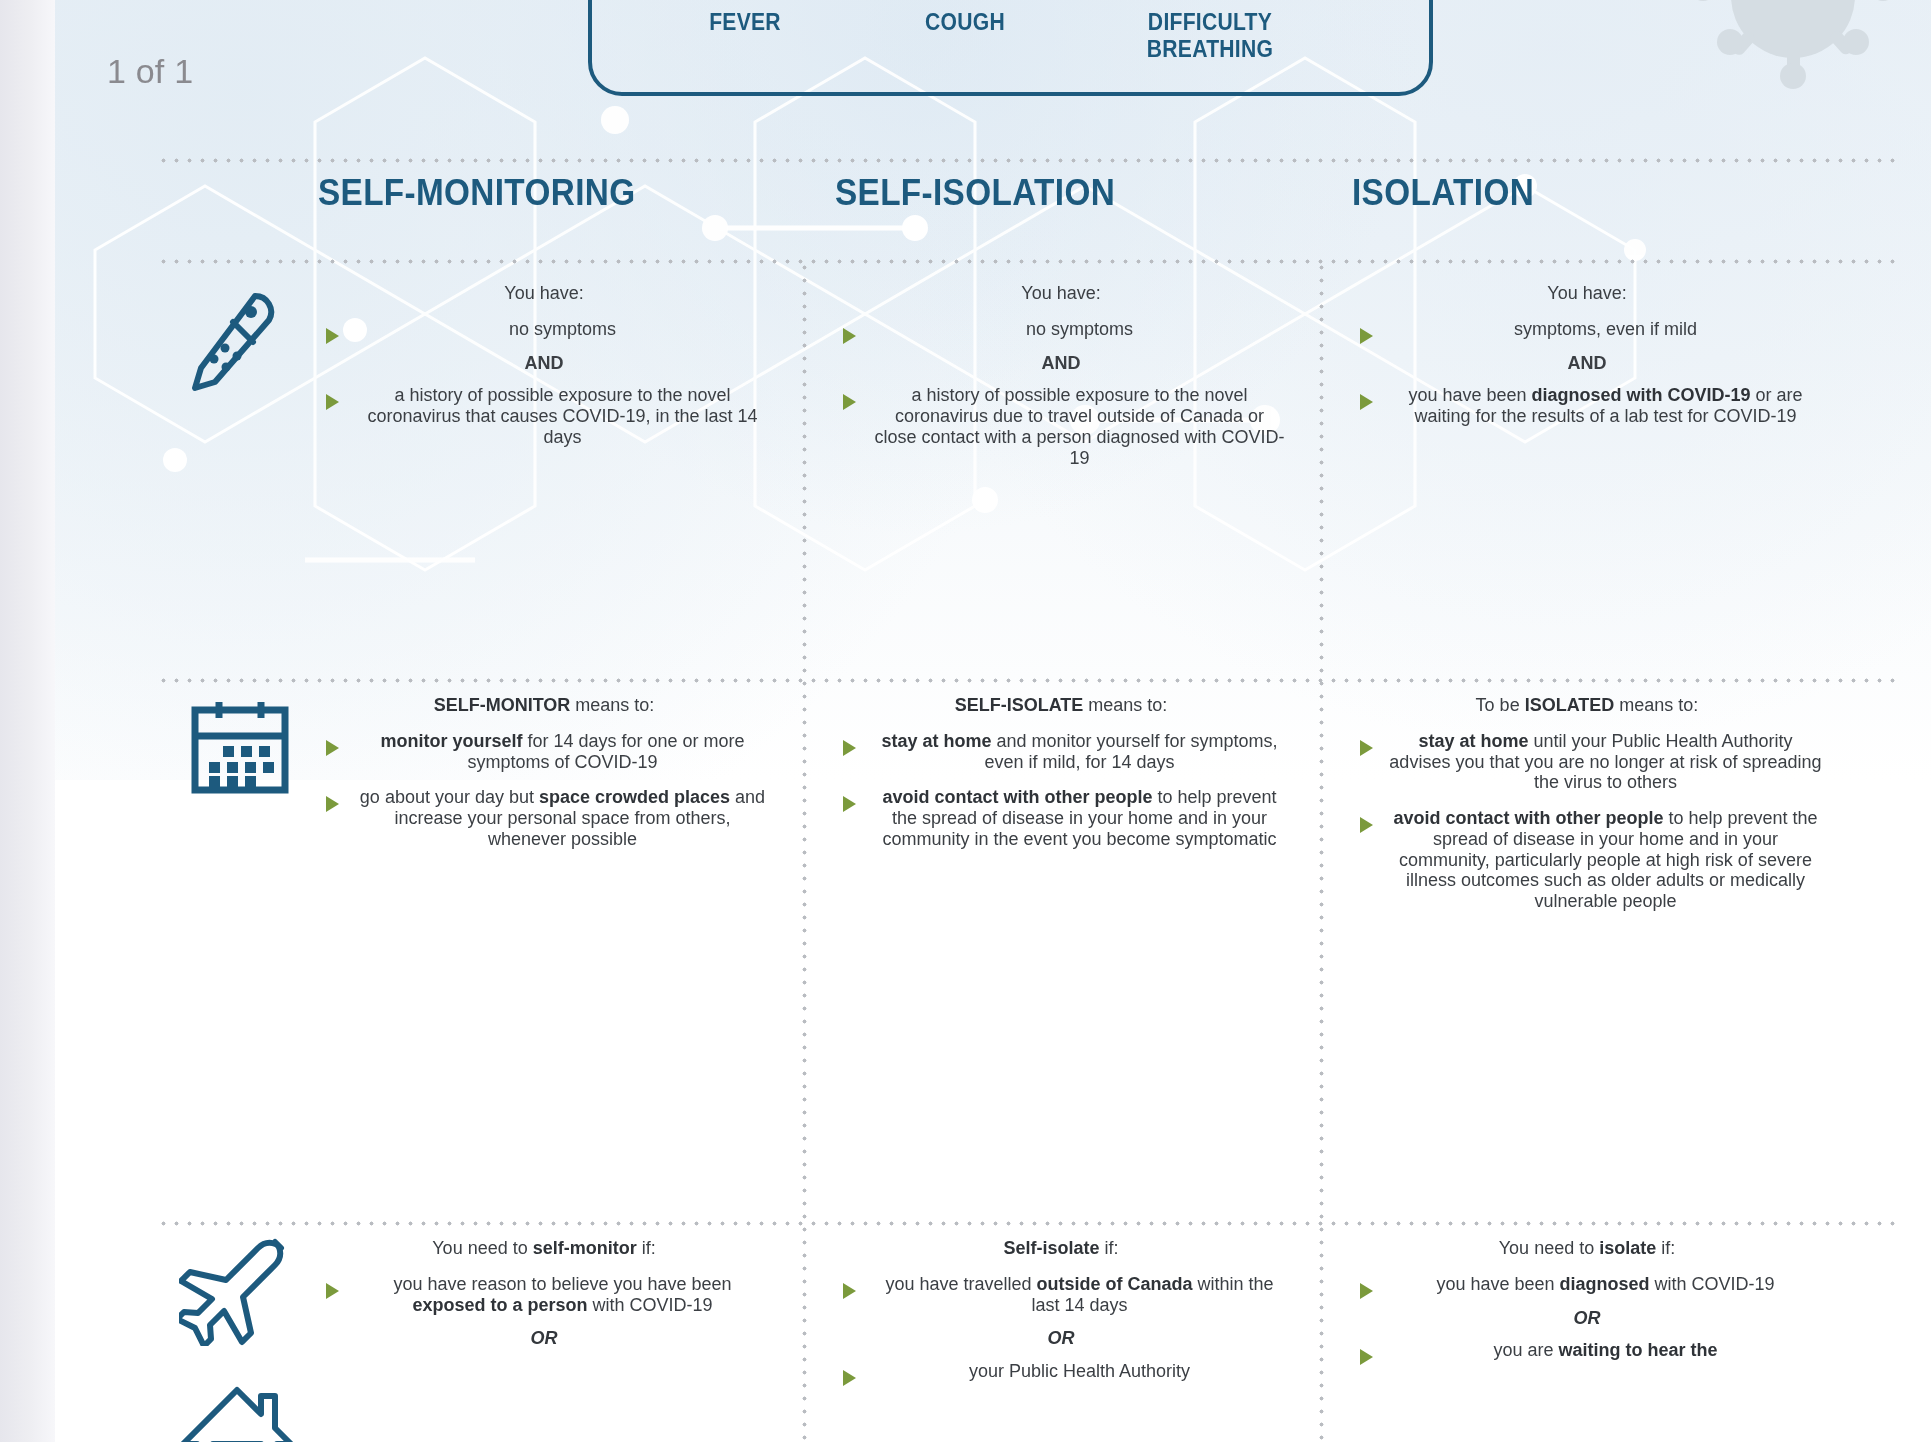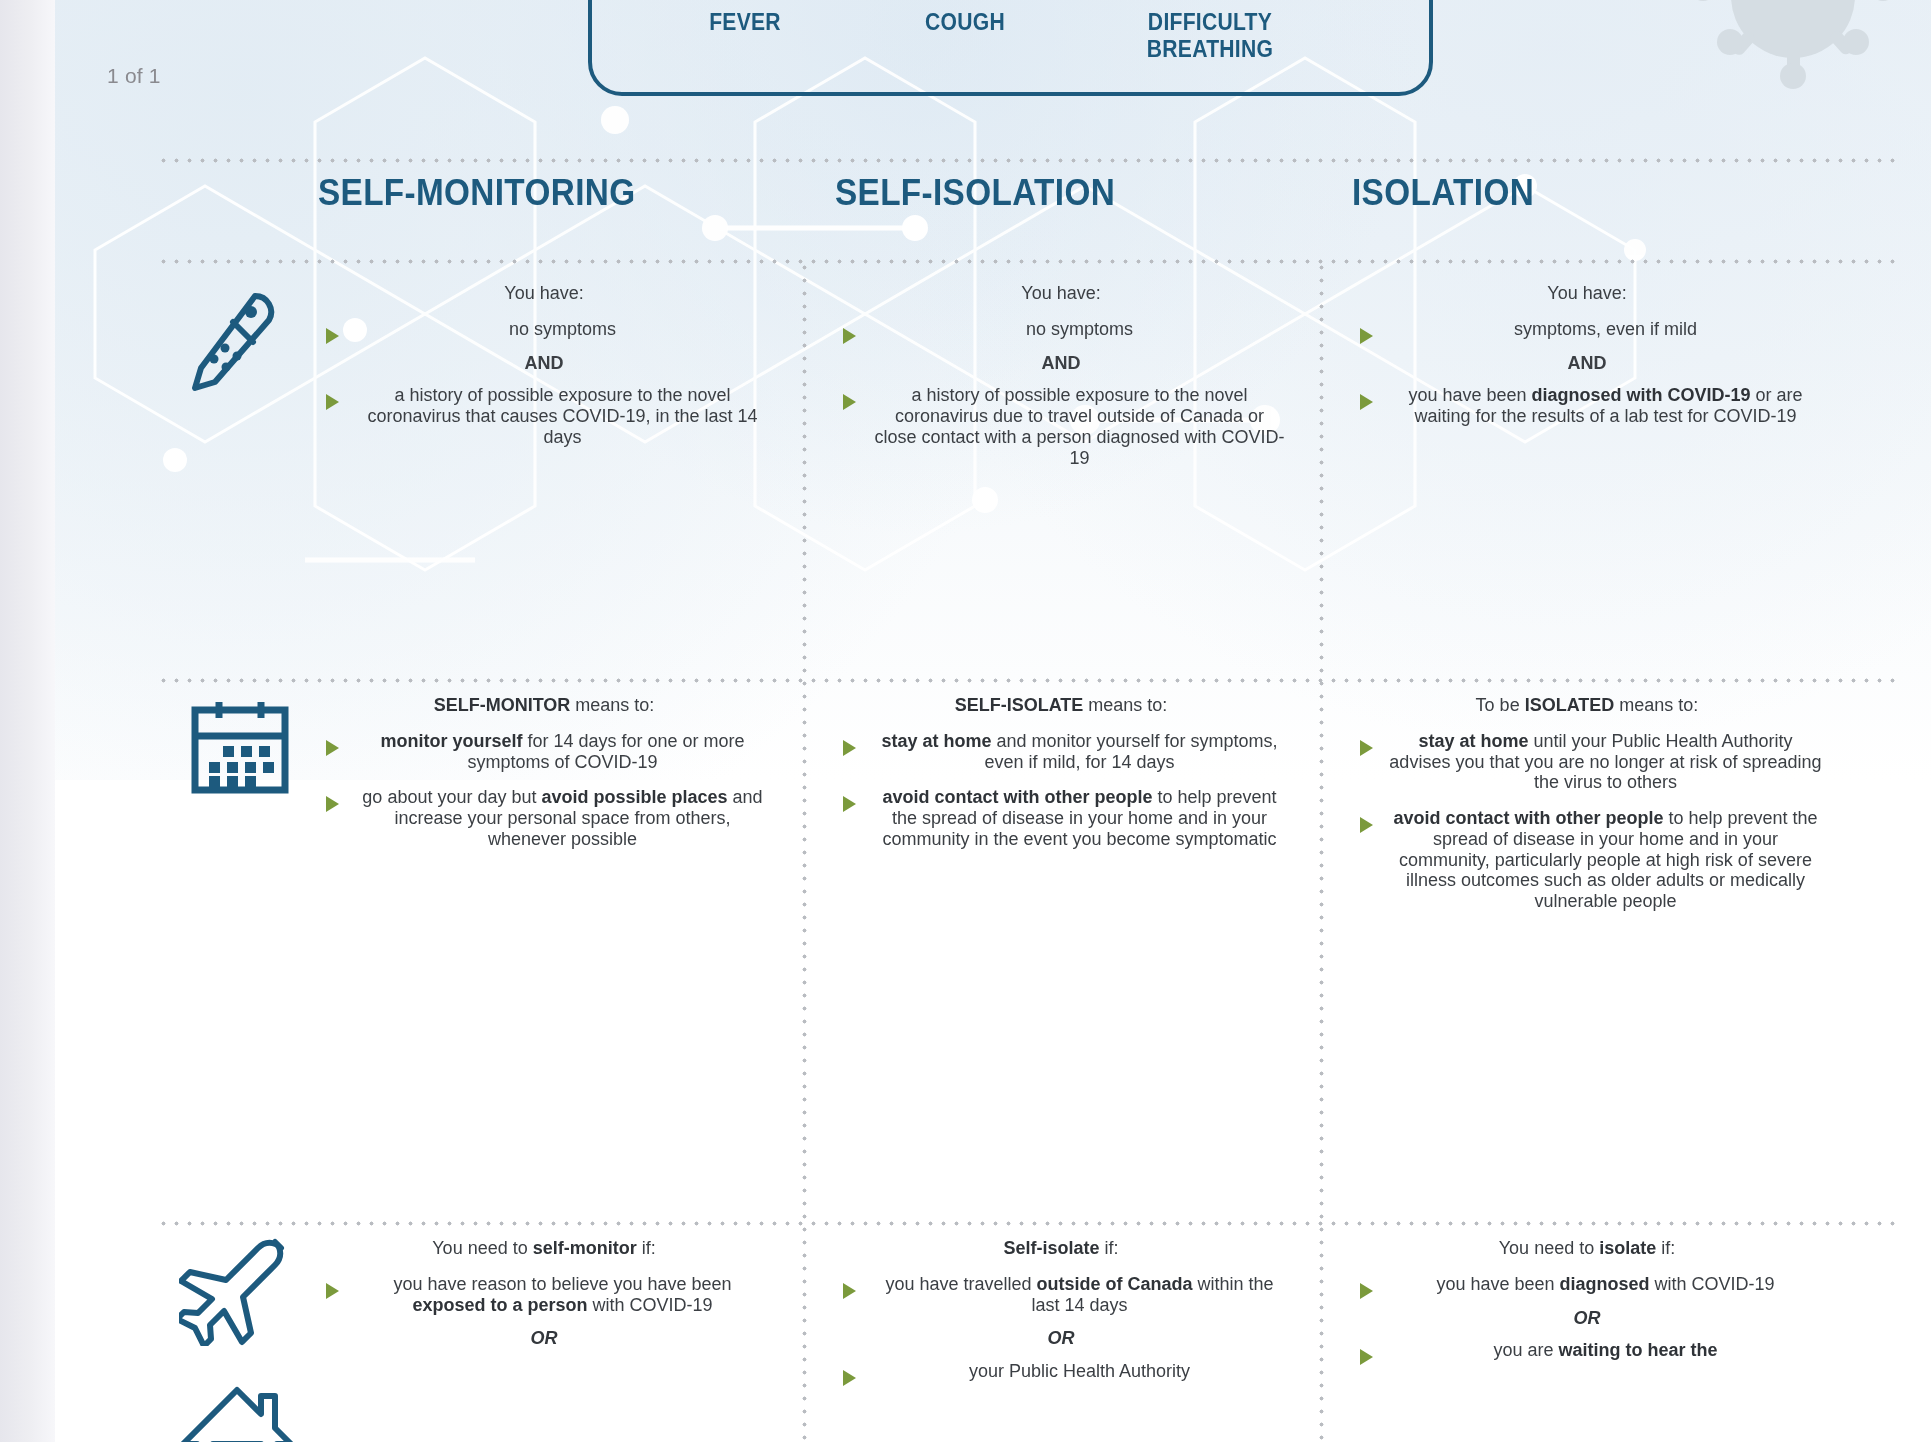--- a/index.html
+++ b/index.html
@@ -64,23 +64,22 @@
     transform: scaleX(0.88);
     transform-origin: center top;
   }
   .sym-fever { flex: 0 0 210px; }
   .sym-cough { flex: 0 0 230px; }
   .sym-breath{ flex: 0 0 260px; }
 
   
   #pagenum {
     position: absolute; left: 52px; top: 52px;
-    font-size: 21px; color: #8a8a8f;
+    font-size: 34px; color: #8a8a8f;
     letter-spacing: 0.2px;
-    margin-top: 12px;
   }
 
   
   #table {
     position: absolute; left: 102px; top: 158px;
     width: 1742px; height: 1284px; text-align: center;
   }
   .hrule {
     position: absolute; left: 0; width: 1742px; height: 5px;
     background-image: radial-gradient(circle, #b9bcc1 1.9px, rgba(255,255,255,0) 2.1px);
@@ -283,21 +282,21 @@
           <rect x="23" y="80" width="11" height="11"></rect>
             <rect x="41" y="80" width="11" height="11"></rect>
           <rect x="59" y="80" width="11" height="11"></rect>
         </g>
       </svg>
 
       <div class="cell cell-body" style="left:161px; top:537px; width:452px;">
         <div class="lead"><b>SELF-MONITOR</b> means to:</div>
         <ul class="blist">
           <li><b>monitor yourself</b> for 14 days for one or more symptoms of COVID-19</li>
-          <li>go about your day but <b>avoid possible places</b> and increase your personal space from others, whenever possible</li>
+          <li>go about your day but <b>space crowded places</b> and increase your personal space from others, whenever possible</li>
         </ul>
       </div>
 
       <div class="cell cell-body" style="left:678px; top:537px; width:452px;">
         <div class="lead"><b>SELF-ISOLATE</b> means to:</div>
         <ul class="blist">
           <li><b>stay at home</b> and monitor yourself for symptoms, even if mild, for 14 days</li>
           <li><b>avoid contact with other people</b> to help prevent the spread of disease in your home and in your community in the event you become symptomatic</li>
         </ul>
       </div>

